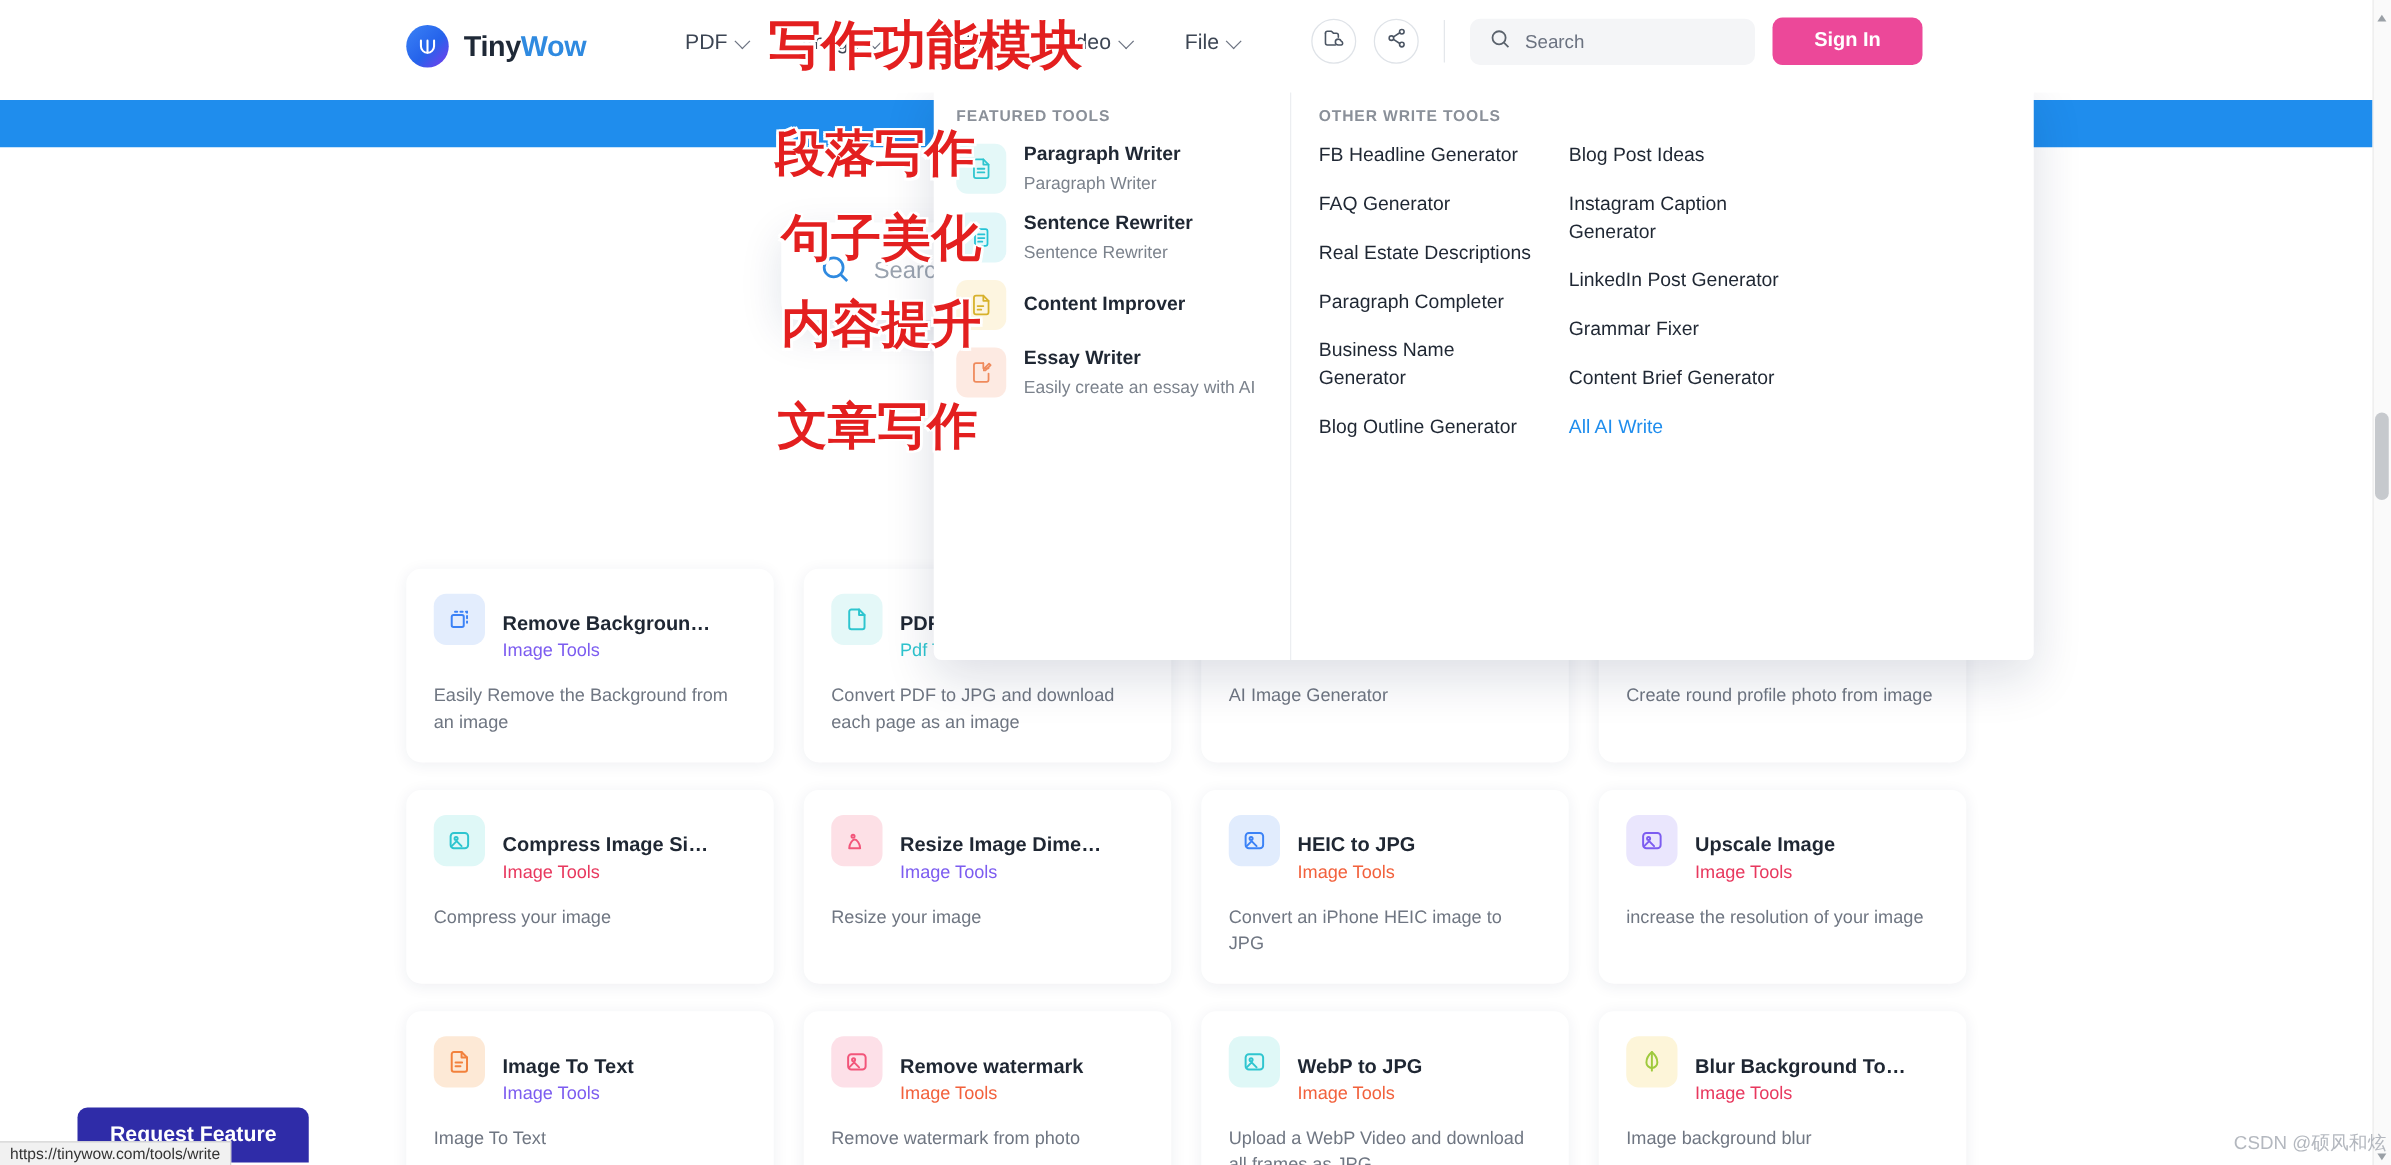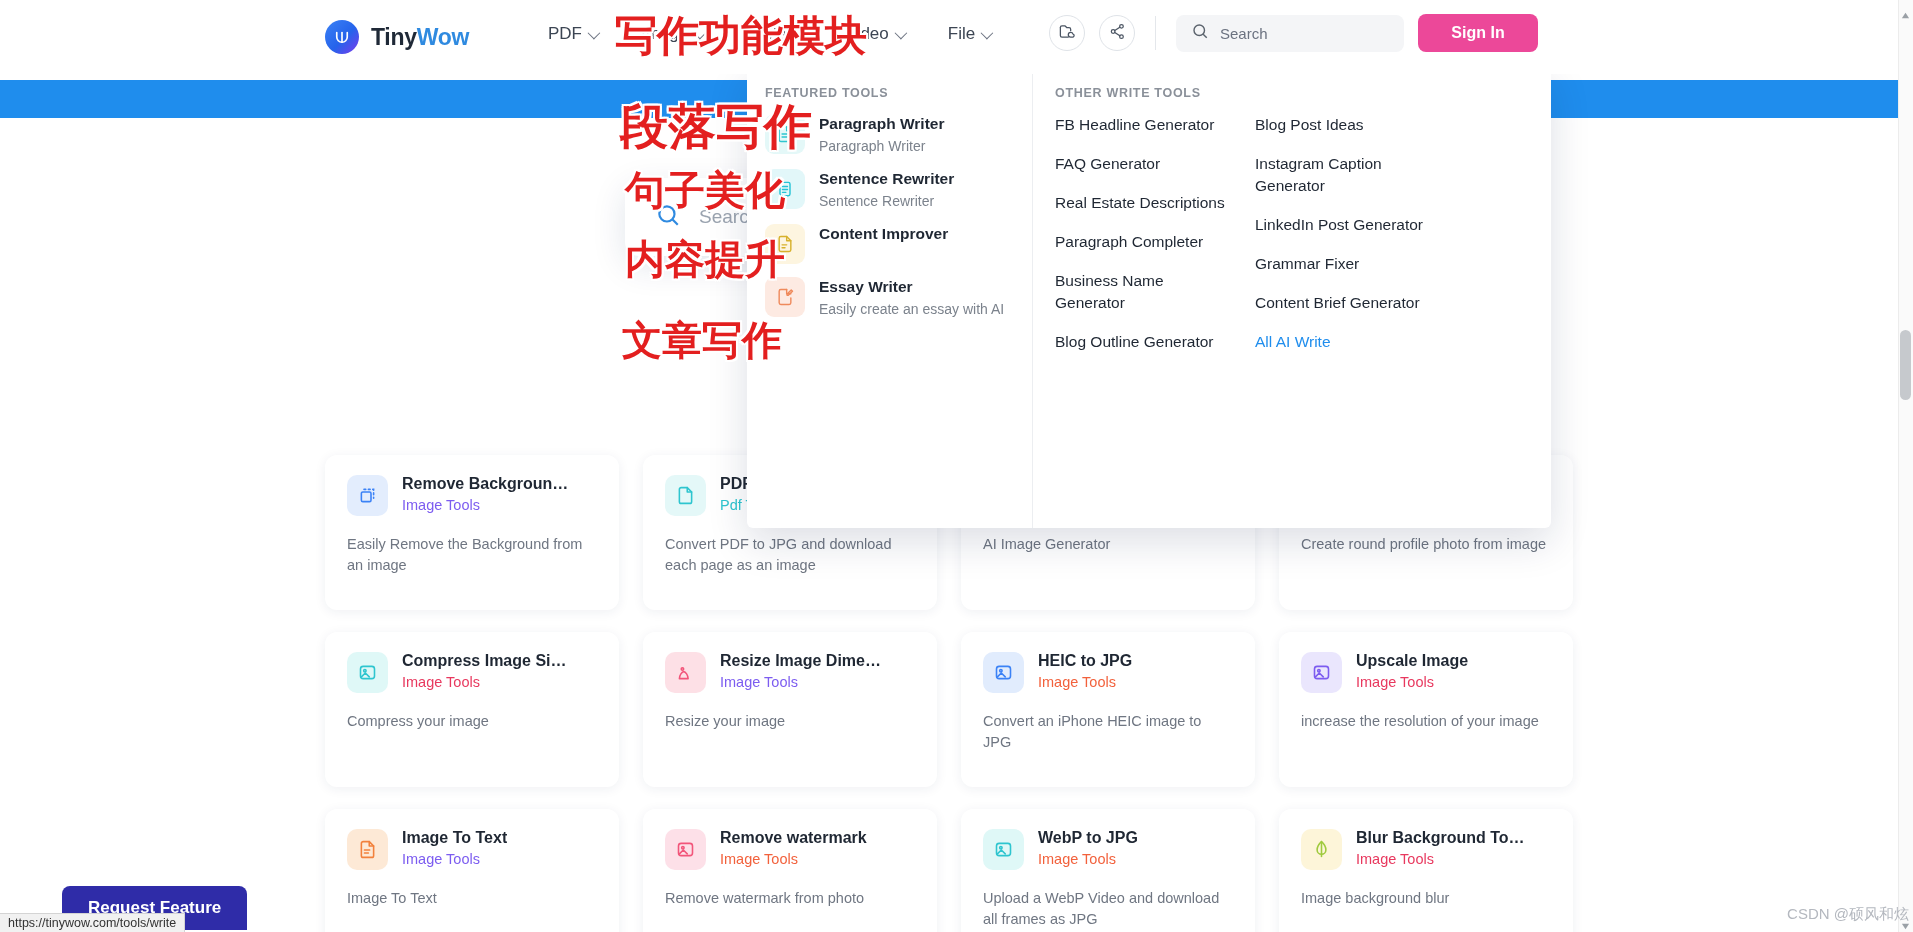--- a/index.html
+++ b/index.html
@@ -82,33 +82,33 @@
     display: flex; align-items: center; gap: 18px; padding: 0 30px;
     z-index: 2;
   }
   .hero-search .ph { font-size: 19px; color: #9aa3af; }
 
   .deco { position: absolute; z-index: 1; }
 
   
   .mega {
     position: absolute; left: 747px; top: 68px;
-    width: 804px; height: 460px;
+    width: 880px; height: 460px;
     background: #ffffff;
     border-radius: 6px;
     box-shadow: 0 14px 40px rgba(15,30,70,0.14);
     display: flex; z-index: 30;
   }
   .mega-col-left { width: 285px; padding: 18px 0 0 18px; }
   .mega-col-right { flex: 1; padding: 18px 0 0 22px; border-left: 1px solid #eceef1; }
   .mega-label {
     font-size: 12.5px; font-weight: bold; letter-spacing: .7px;
     color: #8a9099; margin-bottom: 14px; text-transform: uppercase;
   }
-  .feat-item { display: flex; gap: 14px; margin-bottom: 13px; cursor: pointer; }
+  .feat-item { display: flex; gap: 14px; margin-bottom: 13px; cursor: pointer; align-items: center; }
   .feat-icon {
     width: 40px; height: 40px; border-radius: 9px; flex: 0 0 40px;
     display: flex; align-items: center; justify-content: center;
   }
   .feat-title { font-size: 15.5px; font-weight: bold; color: #1f2733; line-height: 20px; }
   .feat-desc { font-size: 14px; color: #7b828c; line-height: 20px; margin-top: 2px; max-width: 190px; }
 
   .other-grid { display: flex; gap: 12px; }
   .other-col { width: 188px; padding-right: 14px; }
   .other-col.second { width: 210px; }
@@ -130,21 +130,21 @@
     box-shadow: 0 2px 12px rgba(25,45,90,0.07);
     padding: 20px 22px; cursor: pointer; position: relative;
   }
   .card-head { display: flex; gap: 14px; align-items: flex-start; }
   .card-icon {
     width: 41px; height: 41px; border-radius: 10px; flex: 0 0 41px;
     display: flex; align-items: center; justify-content: center;
   }
   .card-title {
     font-size: 16px; font-weight: bold; color: #1f2733;
-    white-space: nowrap; overflow: hidden; text-overflow: ellipsis; max-width: 205px;
+    white-space: nowrap; overflow: hidden; text-overflow: ellipsis; max-width: 205px; margin-top: 16px;
   }
   .card-cat { font-size: 14.5px; margin-top: 4px; }
   .card-desc { font-size: 14.5px; color: #6f7682; line-height: 21px; margin-top: 18px; }
 
   
   .anno {
     position: absolute; color: #e31f1f; font-weight: bold;
     font-family: "DejaVu Sans", sans-serif;
     text-shadow: 2px 2px 0 #fff, -2px 2px 0 #fff, 2px -2px 0 #fff, -2px -2px 0 #fff,
                  0 2px 0 #fff, 0 -2px 0 #fff, 2px 0 0 #fff, -2px 0 0 #fff;
@@ -564,21 +564,21 @@
         <div>
           <div class="card-title">Blur Background To…</div>
           <div class="card-cat" style="color:#e8385e;">Image Tools</div>
         </div>
       </div>
       <div class="card-desc">Image background blur</div>
     </div>
   </div>
 
   <div class="anno" style="left:615px;top:8px;font-size:42px;">写作功能模块</div>
-  <div class="anno" style="left:620px;top:95px;font-size:48px;">段落写作</div>
+  <div class="anno" style="left:620px;top:95px;font-size:40px;">段落写作</div>
   <div class="anno" style="left:625px;top:163px;font-size:40px;">句子美化</div>
   <div class="anno" style="left:625px;top:232px;font-size:40px;">内容提升</div>
   <div class="anno" style="left:622px;top:313px;font-size:40px;">文章写作</div>
 
   <div class="feature-pill">Request Feature</div>
   <div class="status-url">https://tinywow.com/tools/write</div>
   <div class="watermark">CSDN @硕风和炫</div>
 
   <div class="sb-track"></div>
   <div class="sb-thumb"></div>

